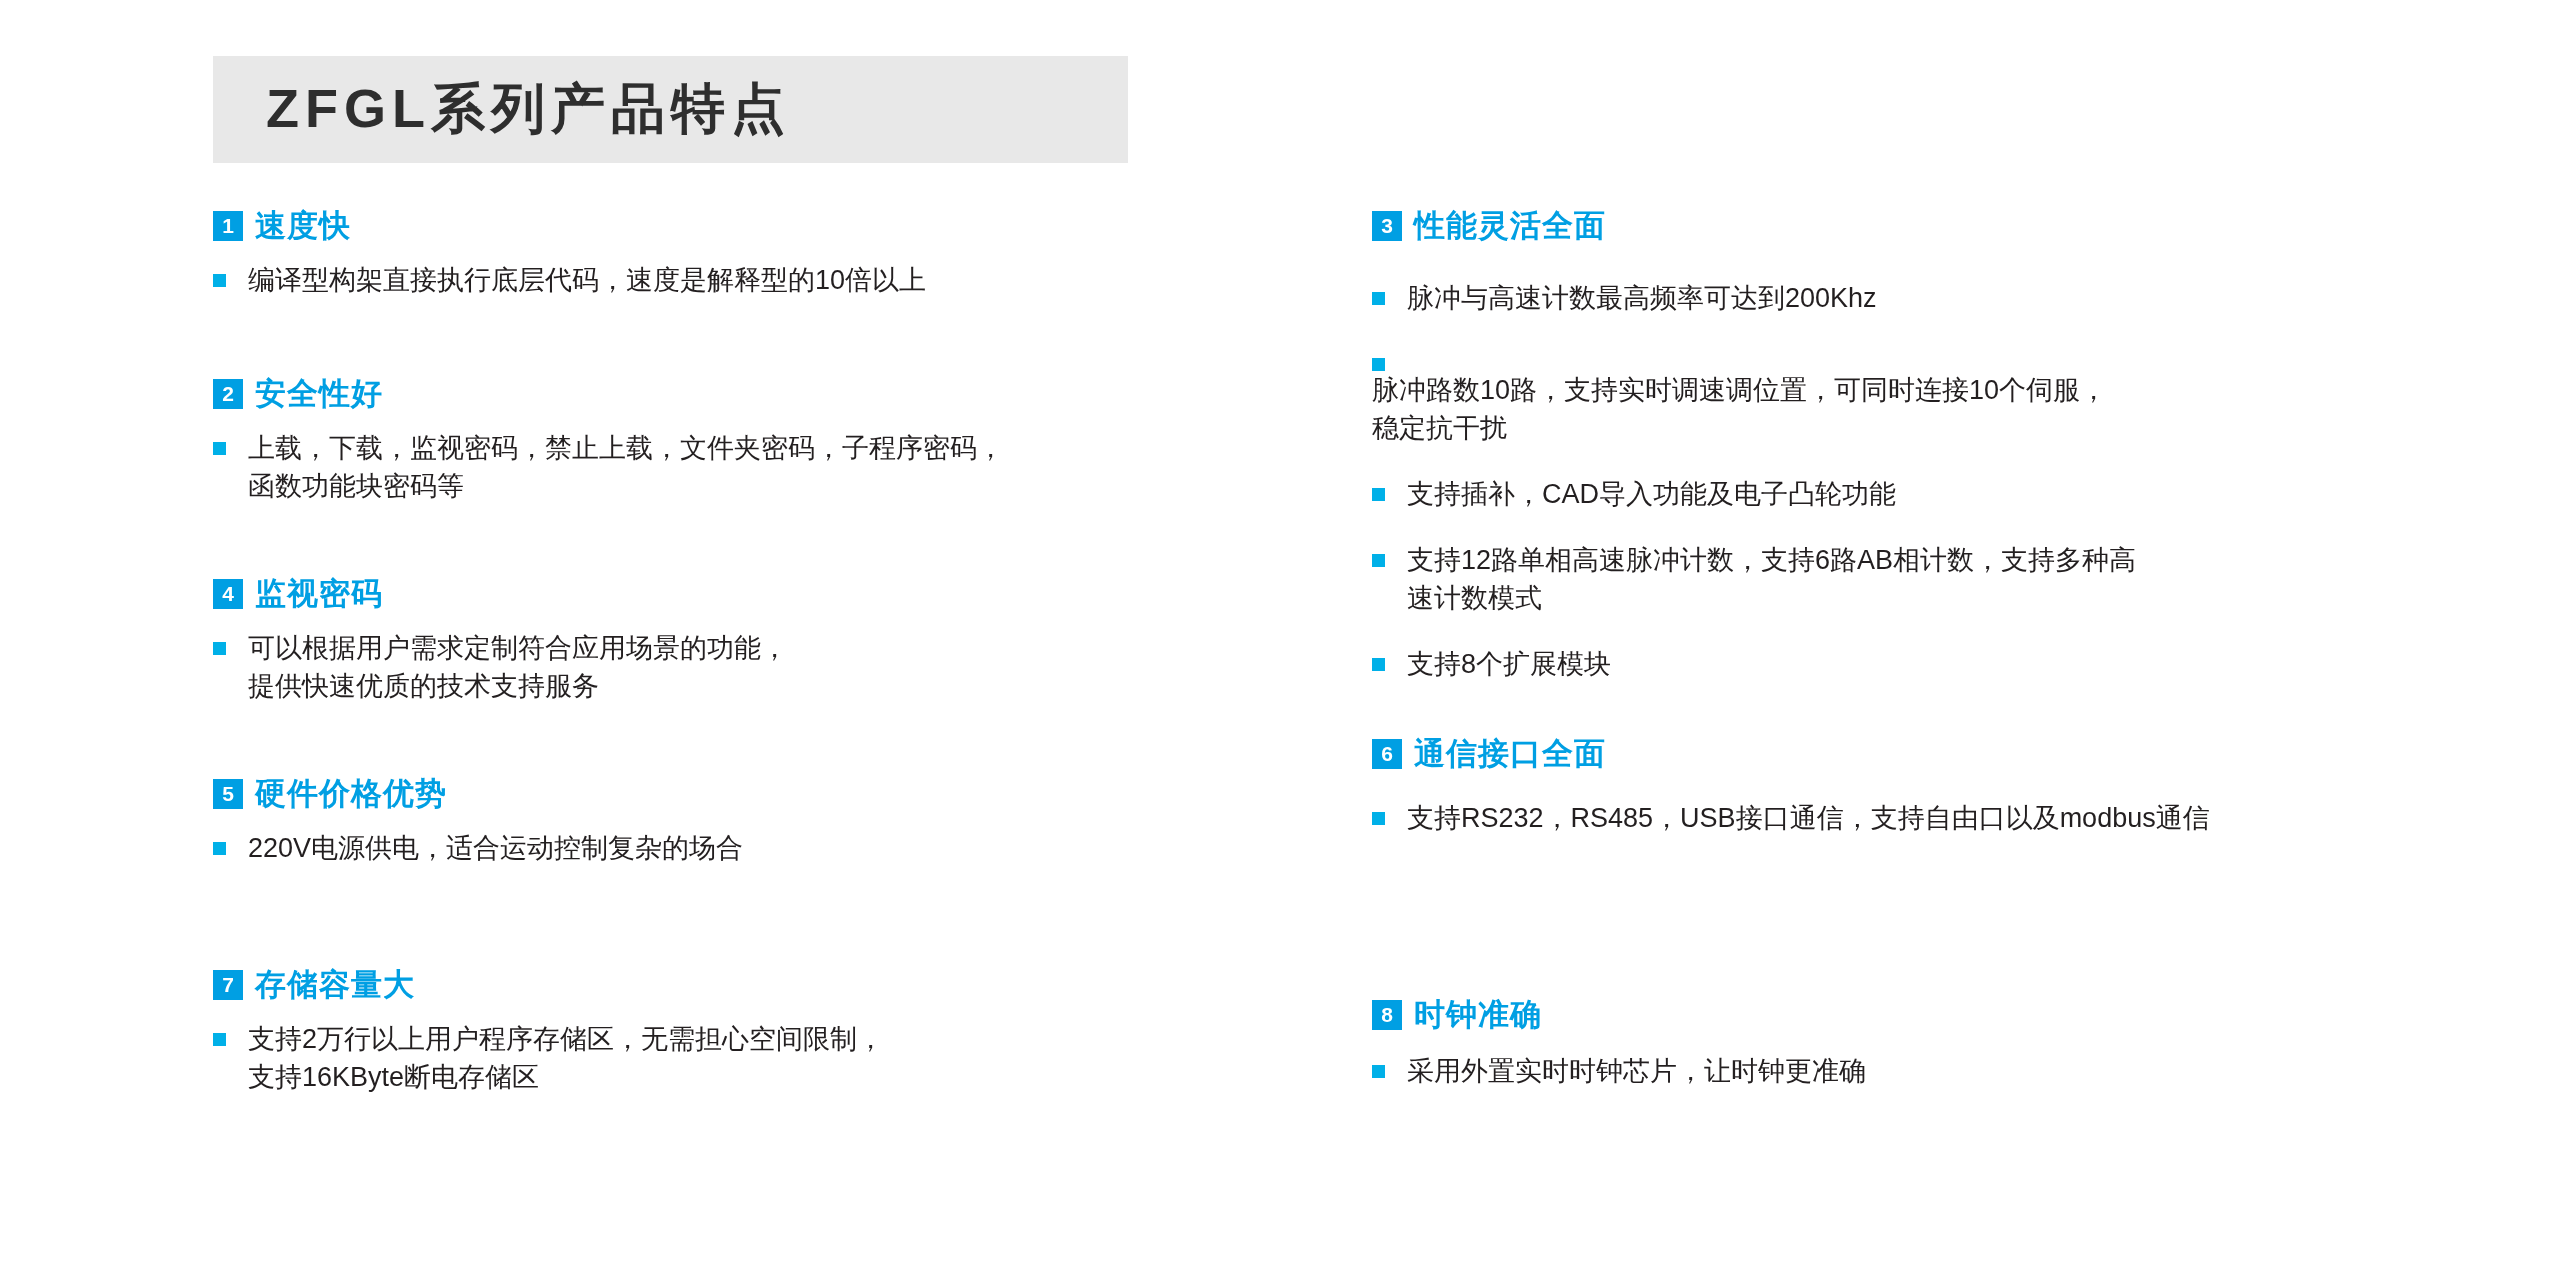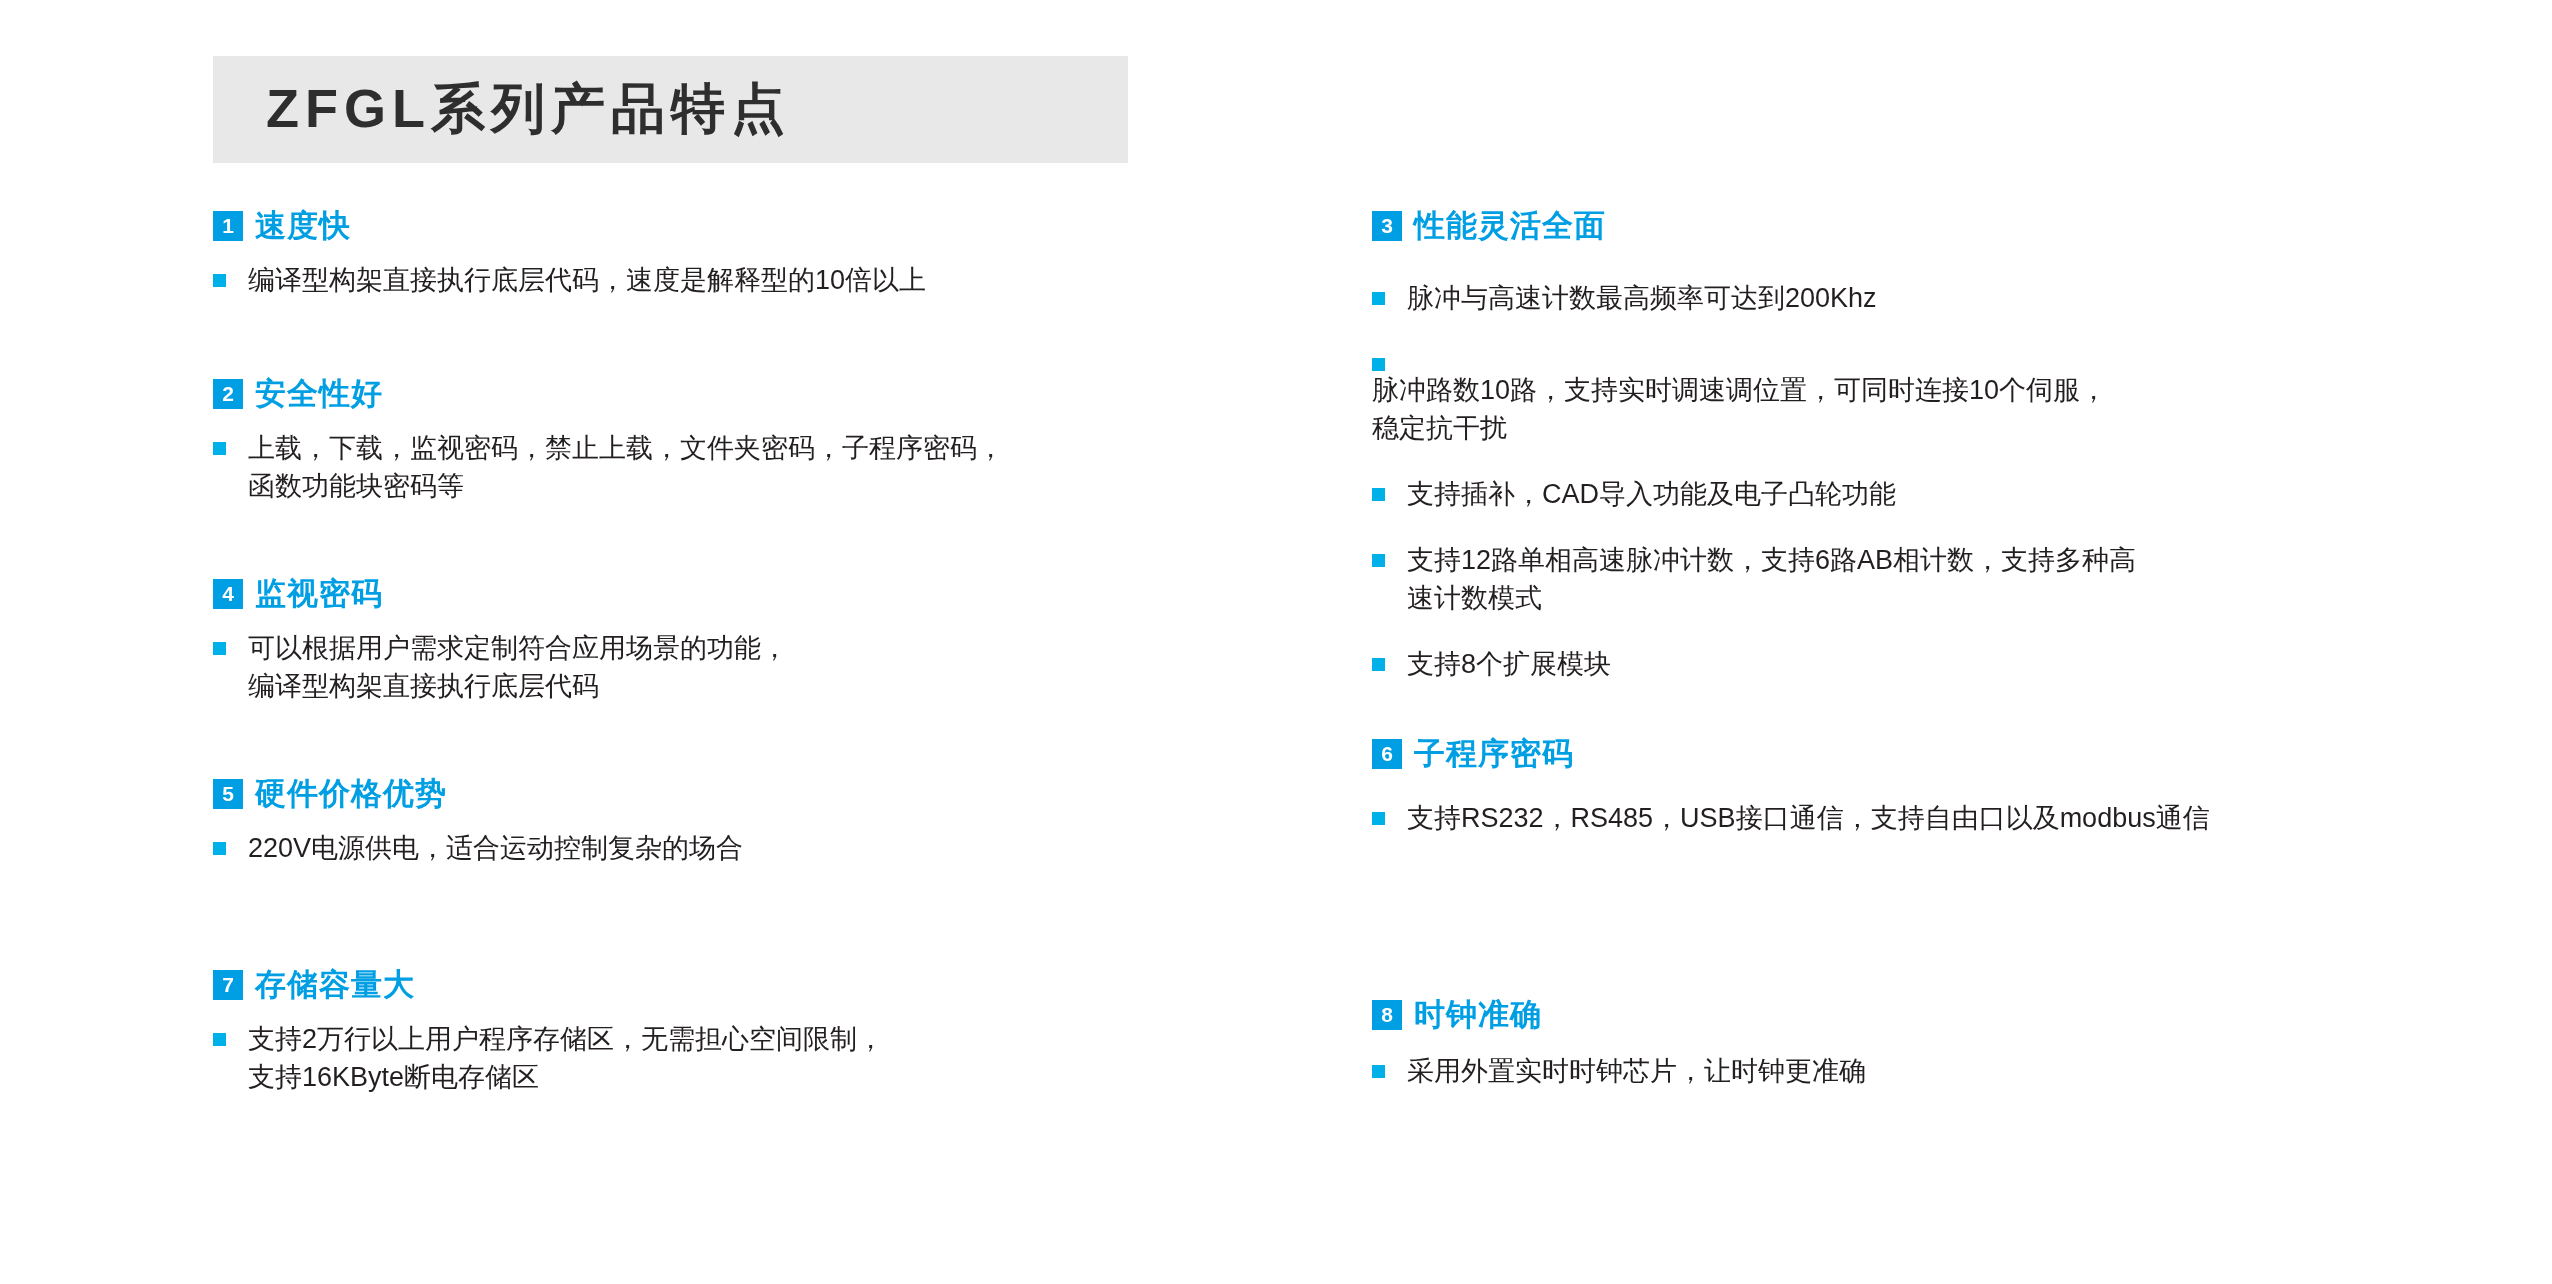--- a/index.html
+++ b/index.html
@@ -146,21 +146,21 @@
 
     <div class="feature" style="position:relative; margin-top:68px;">
       <div class="feature-head">
         <div class="num-box">4</div>
         <div class="feature-title">监视密码</div>
       </div>
       <ul class="bullets">
         <li class="bullet">
           <span class="bullet-mark"></span>
           <span class="bullet-text">可以根据用户需求定制符合应用场景的功能，
-编译型构架直接执行底层代码</span>
+提供快速优质的技术支持服务</span>
         </li>
       </ul>
     </div>
 
     <div class="feature" style="position:relative; margin-top:68px;">
       <div class="feature-head">
         <div class="num-box">5</div>
         <div class="feature-title">硬件价格优势</div>
       </div>
       <ul class="bullets">
@@ -216,21 +216,21 @@
         <li class="bullet" style="margin-top:28px;">
           <span class="bullet-mark"></span>
           <span class="bullet-text">支持8个扩展模块</span>
         </li>
       </ul>
     </div>
 
     <div class="feature" style="position:relative; margin-top:50px;">
       <div class="feature-head">
         <div class="num-box">6</div>
-        <div class="feature-title">子程序密码</div>
+        <div class="feature-title">通信接口全面</div>
       </div>
       <ul class="bullets" style="margin-top:24px;text-align:center;">
         <li class="bullet">
           <span class="bullet-mark"></span>
           <span class="bullet-text">支持RS232，RS485，USB接口通信，支持自由口以及modbus通信</span>
         </li>
       </ul>
     </div>
 
     <div class="feature" style="position:relative; margin-top:157px;">

